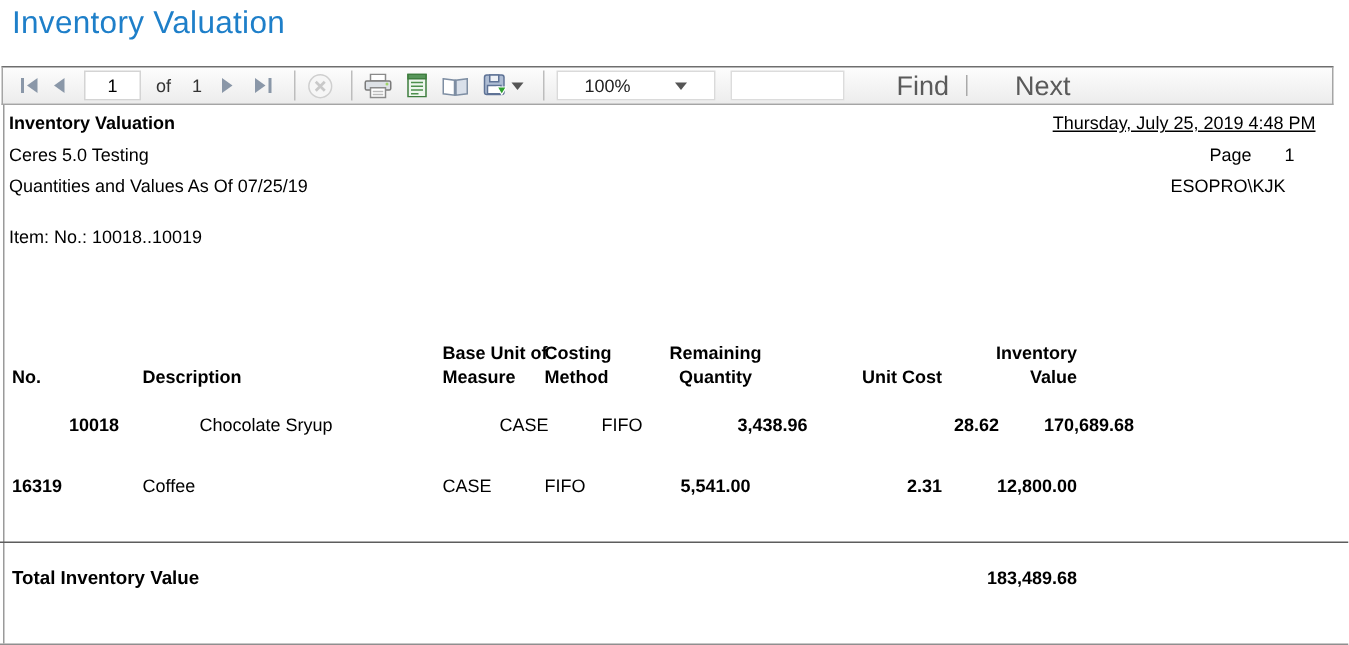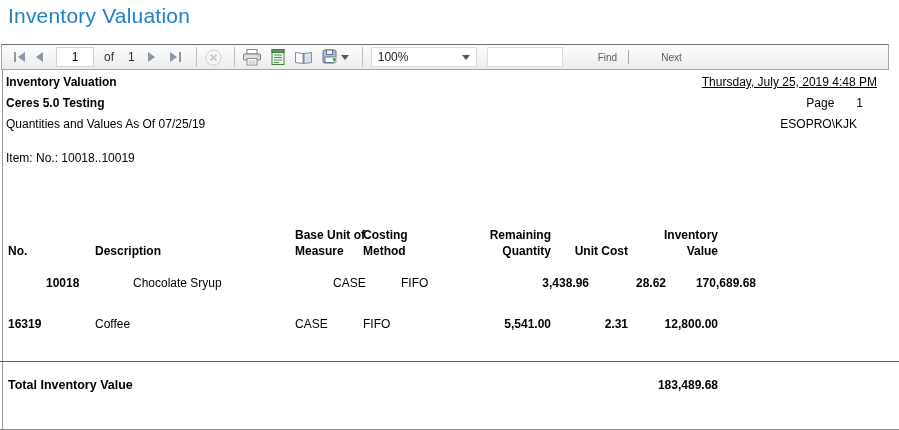--- a/index.html
+++ b/index.html
@@ -23,55 +23,55 @@
   .page-input { width:38px; height:20px; margin-left:8px; border:1px solid #d4d4d4;
                 background:#fff; text-align:center; font-size:12px; font-family:inherit; color:#000; }
   .of-label { margin-left:10px; color:#333; }
   .total-pages { margin-left:14px; color:#333; }
   .tb-sep { width:1px; height:20px; background:#bdbdbd; margin-left:9px; }
   .ml6 { margin-left:6px; } .ml4 { margin-left:4px; } .ml8 { margin-left:8px; }
   .caret { width:0; height:0; border-left:4px solid transparent; border-right:4px solid transparent;
            border-top:5px solid #555; margin-left:3px; }
   .zoom-combo { margin-left:8px; width:106px; height:20px; background:#fff;
                 border:1px solid #dadada; display:flex; align-items:center;
-                padding:0 6px; cursor:pointer; }
+                padding:0 18px; cursor:pointer; }
   .zoom-combo .zoom-value { flex:1; font-size:12px; color:#222; }
   .zoom-combo .caret { margin-left:0; }
   .search-input { margin-left:10px; width:76px; height:20px; border:1px solid #dcdcdc;
                   background:#fff; font-size:12px; font-family:inherit; padding:0 4px; }
   .link-btn { margin-left:13px; background:none; border:none; font-family:inherit;
-              font-size:10px; color:#5a5a5a; cursor:pointer;padding-left:22px; }
+              font-size:18px; color:#5a5a5a; cursor:pointer;padding-left:22px; }
   .fn-sep { width:1px; height:14px; background:#a9a9a9; margin-left:11px; }
 
   
   .report-page { position:absolute; left:0; top:70px; width:899px; height:360px;
                  background:#fff; border-bottom:1px solid #8f8f8f;
                  font-size:12px; color:#000; }
   .page-left-border { position:absolute; left:2px; top:0; bottom:0; width:1px; background:#9a9a9a; }
   .abs { position:absolute; white-space:nowrap; }
 
   .hdr-l1 { left:6px; top:5px;  font-weight:bold; }
-  .hdr-l2 { left:6px; top:26px;font-weight:bold; }
+  .hdr-l2 { left:6px; top:26px; }
   .hdr-l3 { left:6px; top:47px; }
   .hdr-datetime { right:22px; top:5px;text-decoration:underline; }
   .hdr-pageline { right:36px; top:26px; }
   .hdr-pagenum  { margin-left:22px; }
   .hdr-user { right:42px; top:47px; }
   .filter-line { left:6px; top:81px; }
 
   .col-head-row { position:absolute; left:0; top:157px; width:899px; height:32px; }
   .col-head { position:absolute; bottom:0; font-weight:bold; white-space:pre-line; line-height:16px; }
   .data-row { position:absolute; left:0; width:899px; height:16px; }
   .row-0 { top:206px;margin-left:38px; } .row-1 { top:247px; }
   .cell { position:absolute; top:0; white-space:nowrap; }
   .c-no   { left:8px; font-weight:bold; }
   .c-desc { left:95px; }
   .c-uom  { left:295px; }
   .c-cost { left:363px; }
-  .c-qty  { left:431px; width:120px; text-align:right; font-weight:bold; }
+  .c-qty  { left:417px; width:120px; text-align:center; font-weight:bold; }
   .c-ucost{ left:508px; width:120px; text-align:right; font-weight:bold; }
   .c-val  { left:598px; width:120px; text-align:right; font-weight:bold; }
   .col-head.c-no, .col-head.c-qty, .col-head.c-ucost, .col-head.c-val { font-weight:bold; }
 
   .total-rule { position:absolute; left:0; right:0; top:291px; height:1px; background:#5d5d5d; }
   .total-row { position:absolute; left:0; top:308px; width:899px; height:16px; }
   .total-label { position:absolute; left:8px; font-weight:bold; font-size:12.5px; }
   .total-value { position:absolute; left:598px; width:120px; text-align:right; font-weight:bold; }
 
   svg { display:block; }

